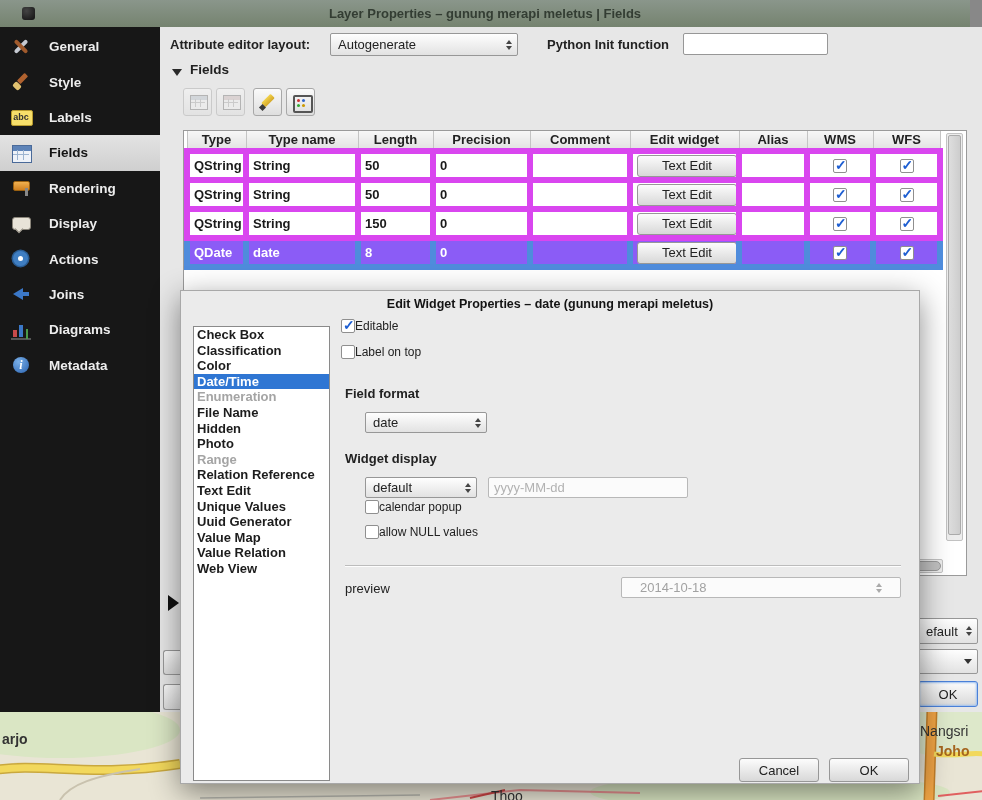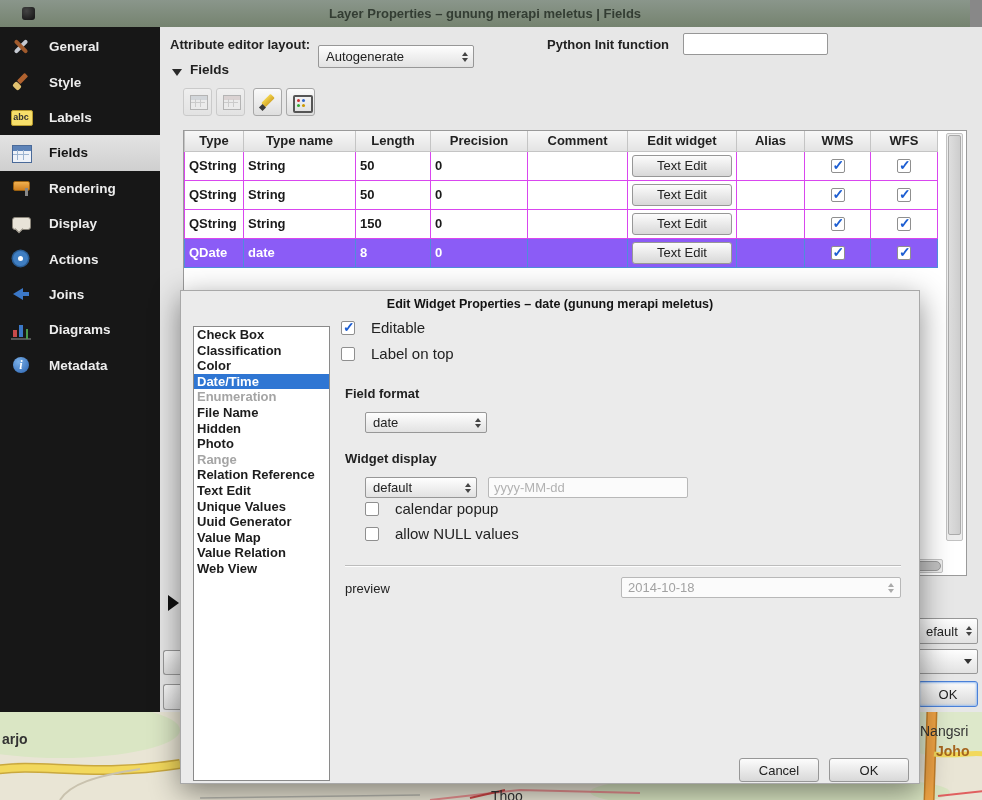--- a/index.html
+++ b/index.html
@@ -87,21 +87,21 @@
   .icn-pencil::after  { left:2px; top:13px; width:5px; height:5px; background:#3a3a3a; transform:rotate(45deg); }
   .icn-calc::before { left:2px; top:3px; width:16px; height:14px; border:2px solid #555; border-radius:2px; }
   .icn-calc::after  { left:6px; top:7px; width:3px; height:3px; border-radius:50%; background:#c33;
     box-shadow:5px 0 0 #36c, 0 5px 0 #3a3, 5px 5px 0 #c90; }
 
   
   .table-widget { position:absolute; left:23px; top:103px; width:784px; height:446px; border:1px solid #9a9a9a; background:#fff; }
   .ftable { border-collapse:collapse; table-layout:fixed; width:753px; font-size:13px; }
   .ftable th { height:20px; background:linear-gradient(#f7f7f7,#e3e3e3); border:1px solid #c4c4c4; border-top:none;
     font-weight:bold; font-size:13px; padding:0 4px; color:#222; text-align:center; }
-  .ftable td { height:29px; border:1px solid #d946ef; padding:0 4px; color:#1a1a1a; font-weight:bold; overflow:hidden; }
+  .ftable td { height:29px; border:6px solid #d946ef; padding:0 4px; color:#1a1a1a; font-weight:bold; overflow:hidden; }
   .ftable tr.selected td { background:#8b5cf6; color:#fff; border-color:#4f8cdc; }
   .c-cb { text-align:center; }
   .c-edit { text-align:center; }
   .te-btn { width:100px; height:22px; margin:0 auto; font-weight:normal; }
   .cb { display:inline-block; width:14px; height:14px; background:#fff; border:1px solid #8f8f8f; border-radius:2px; position:relative; vertical-align:middle; cursor:pointer; }
   .cb.checked::after { content:"✓"; position:absolute; left:1px; top:-3px; font-size:14px; font-weight:bold; color:#1d5ed2; }
 
   .vscroll { position:absolute; top:2px; right:3px; width:17px; height:408px; background:#ededed; border:1px solid #c2c2c2; border-radius:2px; }
   .vthumb { position:absolute; left:1px; right:1px; top:1px; height:400px; background:linear-gradient(90deg,#dedede,#cdcdcd); border:1px solid #ababab; border-radius:2px; }
   .hscroll { position:absolute; left:2px; right:23px; bottom:2px; height:14px; background:#ededed; border:1px solid #c2c2c2; border-radius:2px; }
@@ -118,25 +118,25 @@
     border:1px solid #4a80d8; box-shadow:inset 0 0 2px 1px #9cc0f0; }
 
   
   .modal { position:absolute; left:180px; top:290px; width:740px; height:494px; z-index:10;
     background:#ebebeb; border:1px solid #a8a8a8; box-shadow:0 8px 28px rgba(0,0,0,.45); }
   .modal-title { position:absolute; left:0; top:6px; width:100%; text-align:center; font-size:12.5px; font-weight:bold; color:#141414; }
   .listbox { position:absolute; left:12px; top:35px; width:137px; height:455px; background:#fff; border:1px solid #8a8a8a; overflow:hidden; }
   .list-item { line-height:15.6px; padding:0 3px; font-size:13px; font-weight:bold; color:#1c1c1c; white-space:nowrap; cursor:pointer; }
   .list-item.sel { background:#2f76d3; color:#fff; }
   .list-item.dis { color:#a4a4a4; }
-  .cb-row { position:absolute; display:flex; align-items:center; gap:16px; font-size:15px; color:#222; cursor:pointer; }
+  .cb-row { position:absolute; display:flex; align-items:center; gap:0; font-size:12px; color:#222; cursor:pointer; }
   .sep { position:absolute; left:164px; top:274px; width:556px; height:2px; border-top:1px solid #bcbcbc; border-bottom:1px solid #fdfdfd; }
   .plain { font-weight:normal; }
   .disabled-field { position:absolute; display:flex; align-items:center; background:#fbfbfb; border:1px solid #b8b8b8;
-    border-radius:2px; font-size:13px; color:#a2a2a2; padding:0 6px; }
+    border-radius:2px; font-size:13px; color:#a2a2a2; padding:0 18px; }
   .disabled-field .spins .tu { border-bottom-color:#aaa; }
   .disabled-field .spins .tdn { border-top-color:#aaa; }
   input::placeholder { color:#b2b2b2; }
 </style>
 </head>
 <body>
 
 <div class="screen">
 
   <div class="map">
@@ -207,21 +207,21 @@
         <span class="sb-label">Diagrams</span>
       </div>
       <div class="sb-item">
         <span class="icn icn-info"></span>
         <span class="sb-label">Metadata</span>
       </div>
     </div>
 
     <div class="main">
       <span class="lbl" style="left:10px; top:10px;">Attribute editor layout:</span>
-      <div class="combo" style="left:158px; top:6px; width:156px; height:23px;margin-top:12px;">
+      <div class="combo" style="left:170px; top:6px; width:188px; height:23px;">
         <span class="ctext">Autogenerate</span>
         <span class="spins">
             <i class="tu"></i>
             <i class="tdn"></i>
           </span>
       </div>
       <span class="lbl" style="left:387px; top:10px;">Python Init function</span>
       <input class="input" style="left: 523px; top: 6px; width: 145px; height: 22px;" value="">
 
       <span class="sec-arrow"></span>

